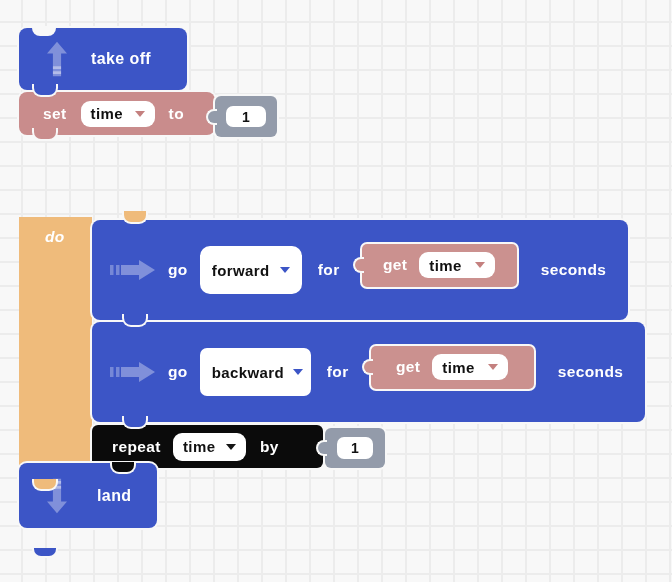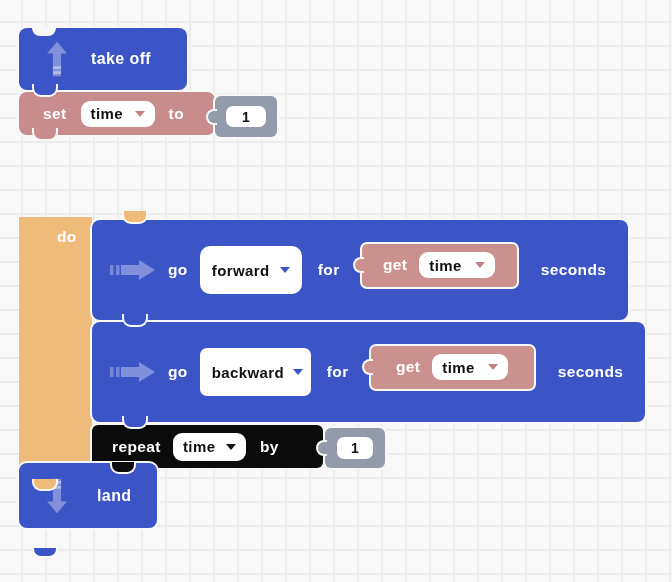--- a/index.html
+++ b/index.html
@@ -30,21 +30,21 @@
     box-shadow:0 0 0 2px var(--seam);
   }
   .lbl{white-space:pre;}
   
   .b-takeoff{left:19px;top:28px;width:168px;height:62px;background:var(--blue);padding-left:28px;gap:24px;font-size:16px;}
   .b-set{left:19px;top:92px;width:196px;height:43px;background:var(--rose);padding-left:24px;gap:14px;}
   .b-repeat-header{left:19px;top:136px;width:256px;height:81px;background:var(--orange);border-radius:8px 8px 8px 0;padding-left:46px;box-shadow:none;}
   .b-repeat-arm{left:19px;top:217px;width:73px;height:251px;background:var(--orange);border-radius:0;box-shadow:none;}
   .b-repeat-foot{left:19px;top:468px;width:104px;height:19px;background:var(--orange);border-radius:0 6px 8px 8px;box-shadow:none;}
   .b-land{left:19px;top:463px;width:138px;height:65px;background:var(--blue);padding-left:28px;gap:30px;font-size:16px;}
-  .do-label{position:absolute;left:38px;top:11px;}
+  .do-label{position:absolute;left:26px;top:11px;font-style:italic;}
   
   .b-go{height:100px;background:var(--blue);}
   .b-go1{left:92px;top:220px;width:536px;}
   .b-go2{left:92px;top:322px;width:553px;}
   .b-black{left:92px;top:425px;width:231px;height:43px;background:var(--black);border-radius:6px;padding-left:20px;}
   
   .b-val{position:absolute;display:flex;align-items:center;justify-content:center;
          background:var(--gray);border-radius:6px;box-shadow:0 0 0 2px var(--seam);}
   .b-val-set{left:215px;top:96px;width:62px;height:41px;}
   .b-val-repeat{position:relative;width:71px;height:41px;margin-left:12px;

